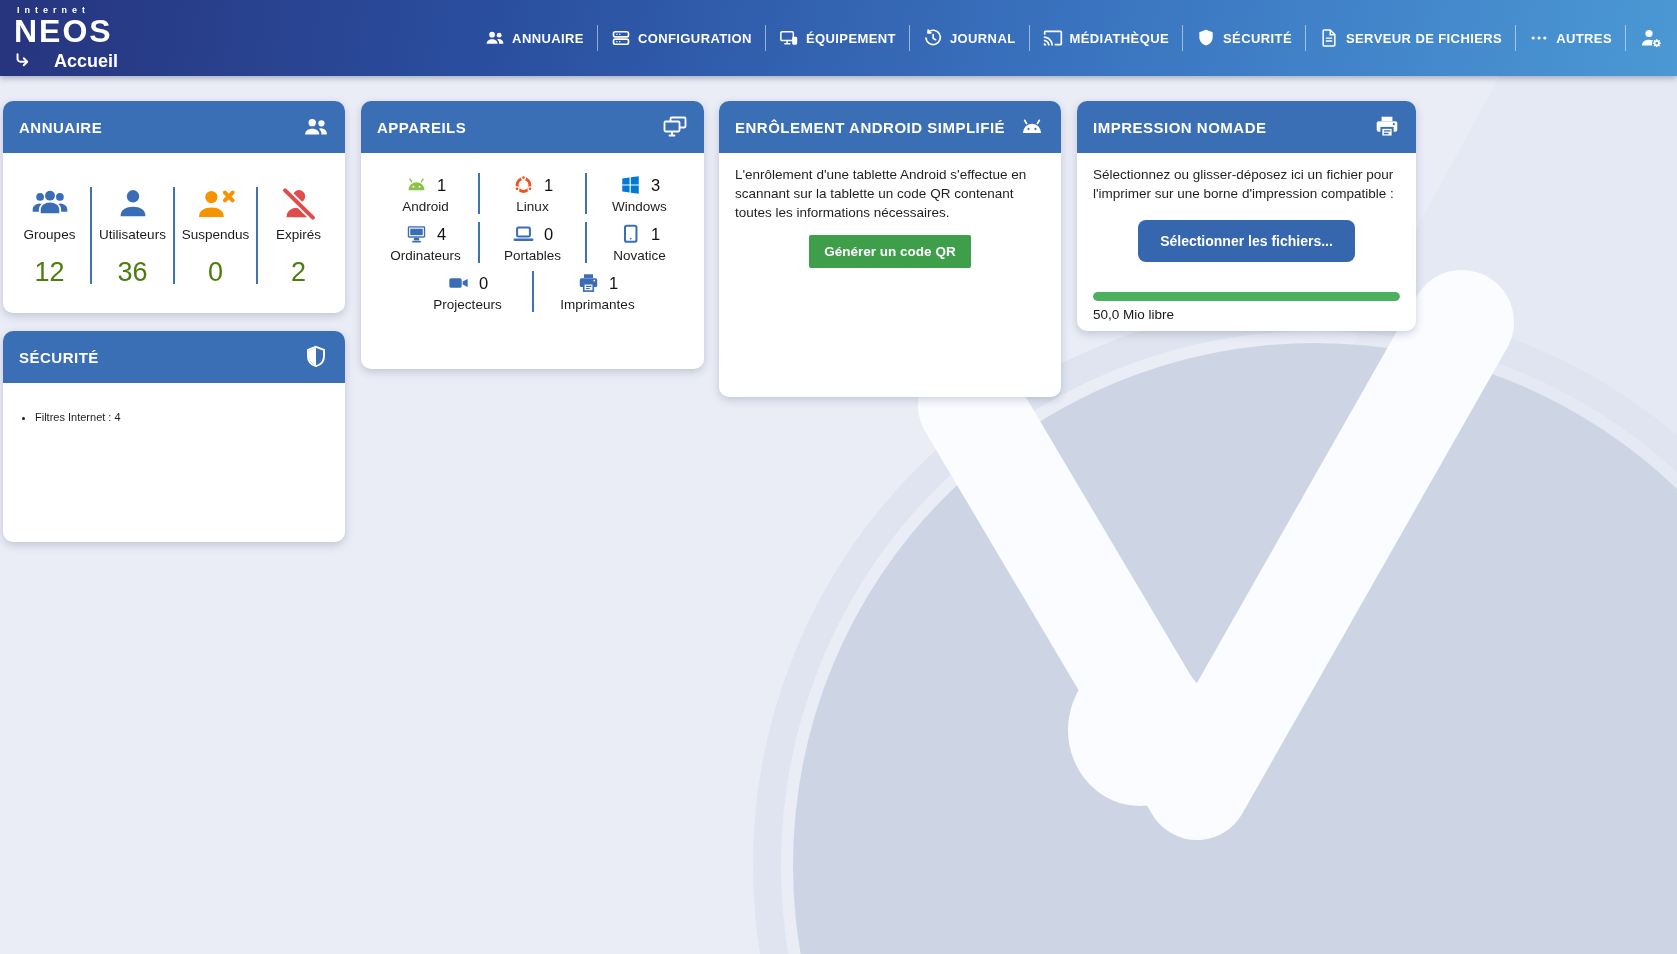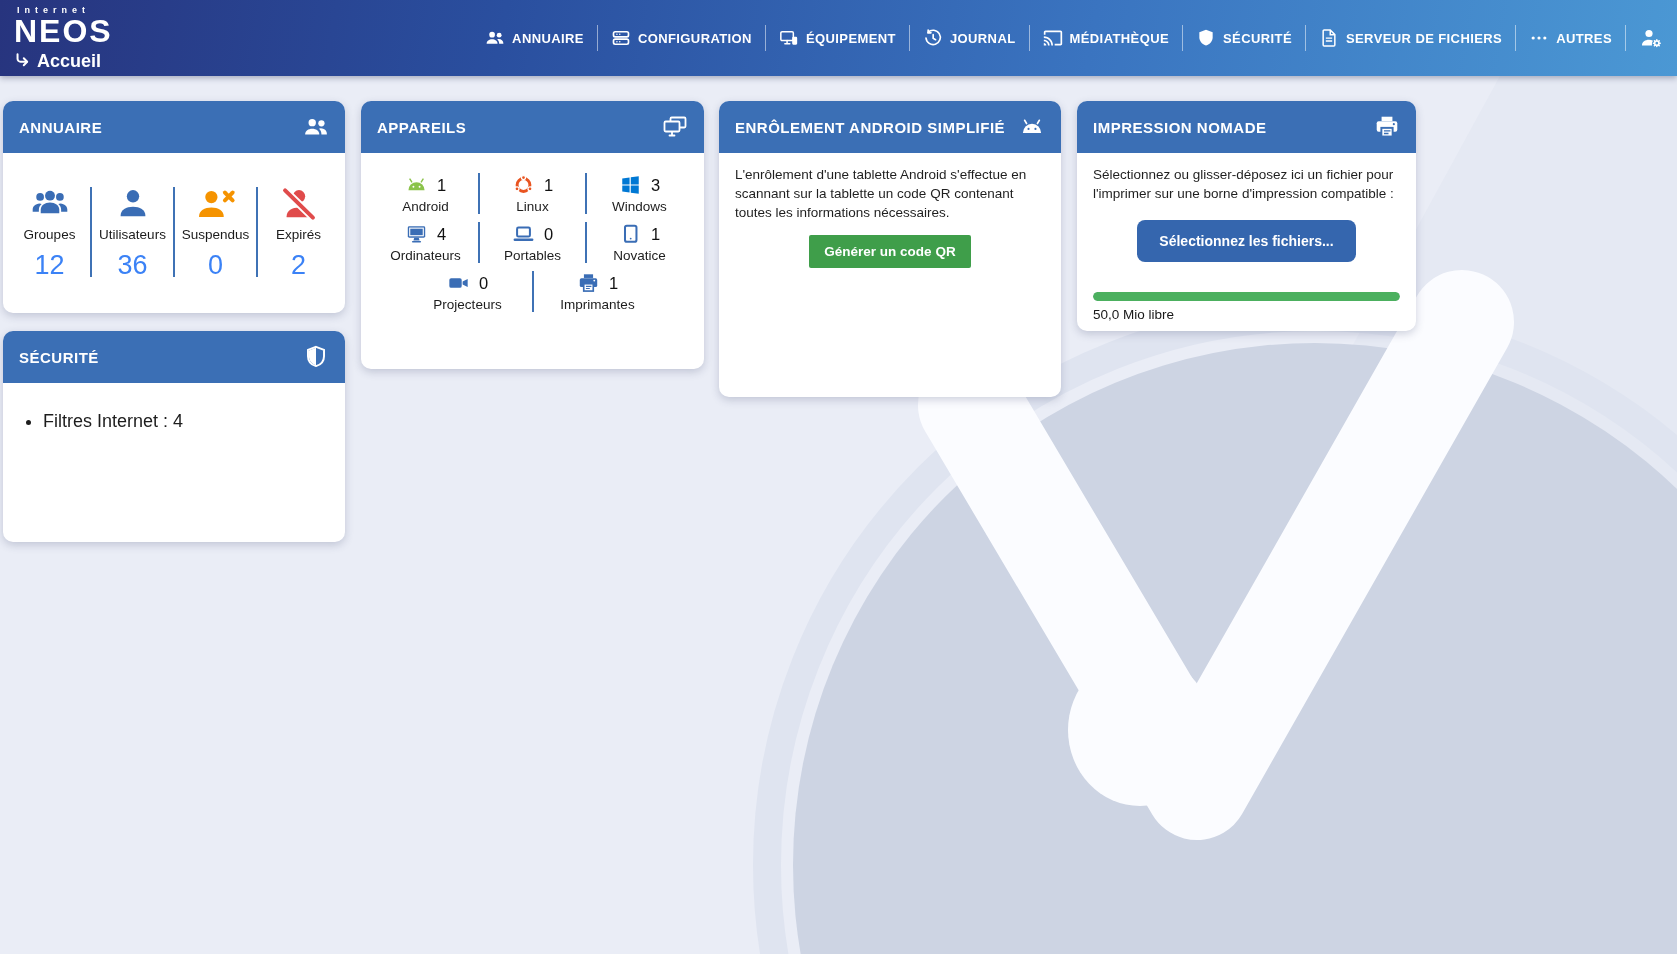--- a/index.html
+++ b/index.html
@@ -10,21 +10,21 @@
   
   .watermark { position:absolute; left:0; top:0; pointer-events:none; z-index:0; }
 
   
   .topbar { position:absolute; left:0; top:0; width:1677px; height:76px; z-index:5;
     background:linear-gradient(100deg,#27347e 0%,#2a4f9f 30%,#3a74c0 65%,#4b98d4 100%);
     box-shadow:0 2px 6px rgba(30,40,80,.35); }
   .logo { position:absolute; left:14px; top:5px; color:#fff; cursor:pointer; }
   .logo-company { font-size:9px; font-weight:700; letter-spacing:5px; margin-left:3px; }
   .logo-product { font-size:32px; font-weight:700; letter-spacing:2px; line-height:1.05; }
-  .logo-page { display:flex; align-items:center; gap:6px; margin-top:2px; font-size:18px; font-weight:600; }
+  .logo-page { display:flex; align-items:center; gap:23px; margin-top:2px; font-size:18px; font-weight:600; }
   .logo-page svg { width:17px; height:17px; }
 
   .nav { position:absolute; right:14px; top:0; height:76px; display:flex; align-items:center; gap:13px; color:#fff; }
   .nav-item { display:flex; align-items:center; gap:7px; cursor:pointer; white-space:nowrap; }
   .nav-item .nl { font-size:13px; font-weight:600; letter-spacing:.4px; }
   .ni { display:flex; } .ni svg { width:20px; height:20px; }
   .ni.big svg { width:24px; height:24px; }
   .sep { width:1px; height:26px; background:rgba(255,255,255,.5); }
 
   
@@ -40,21 +40,21 @@
   #card-enrol     { left:719px;  top:101px; width:342px; height:296px; }
   #card-impr      { left:1077px; top:101px; width:339px; height:230px; }
   #card-secu      { left:3px;    top:331px; width:342px; height:211px; }
 
   
   .stats { display:flex; align-items:stretch; margin-top:30px; padding:0 6px; }
   .stat { flex:1; text-align:center; }
   .stat .sicon { height:38px; display:flex; align-items:flex-end; justify-content:center; }
   .stat .sicon svg { width:40px; height:34px; }
   .slabel { font-size:13.5px; margin-top:6px; color:#1b1b1b; }
-  .svalue { font-size:27px; margin-top:8px; color:#3b82f6; }
+  .svalue { font-size:27px; margin-top:15px; color:#4d7c0f; }
   .stat-sep { width:2px; background:#3f72b5; margin:4px 0; }
 
   
   .dev-grid { padding:18px 12px 0 12px; }
   .dev-row { display:flex; align-items:stretch; margin-bottom:4px; }
   .dev { flex:1; text-align:center; padding:2px 0; }
   .dev-top { display:flex; align-items:center; justify-content:center; gap:9px; height:24px; }
   .dicon svg { width:23px; height:22px; display:block; }
   .dnum { font-size:16.5px; color:#111; }
   .dlabel { font-size:13.5px; margin-top:2px; }
@@ -69,21 +69,21 @@
     border-radius:2px; padding:9px 15px; font-size:13.5px; font-weight:600; cursor:pointer;
     font-family:inherit; }
   .btn-blue { display:block; margin:17px auto 0; background:#3566ae; color:#fff; border:none;
     border-radius:8px; padding:13px 22px; font-size:14px; font-weight:600; cursor:pointer;
     font-family:inherit; }
   .progress-track { margin-top:30px; height:9px; border-radius:5px; background:#e8ebf2; overflow:hidden; }
   .progress-fill { height:100%; background:#4cb05f; border-radius:5px; }
   .storage-text { font-size:13.5px; margin-top:6px; color:#181818; }
 
   
-  .secu-list { margin:28px 0 0 40px; font-size:18px; }
+  .secu-list { margin:28px 0 0 32px; font-size:11px; }
   .secu-list li { margin-bottom:6px; }
 </style>
 </head>
 <body>
 
 <svg class="watermark" width="1677" height="954" viewBox="0 0 1677 954">
   <polygon points="1500,76 1677,76 1677,954 1020,954" fill="#e3e7f2" opacity="0.75"></polygon>
   <circle cx="1315" cy="865" r="548" fill="none" stroke="#dfe4f0" stroke-width="28"></circle>
   <circle cx="1315" cy="865" r="522" fill="#cdd4e3"></circle>
   <path d="M970 405 L1197 788 L1462 322" fill="none" stroke="#fbfcff" stroke-width="104" stroke-linecap="round" stroke-linejoin="round"></path>
@@ -461,21 +461,21 @@
           <path d="M7 2.5h10v4H7z"></path>
           <rect x="2.5" y="6.8" width="19" height="9.6" rx="1.8"></rect>
           <circle cx="18.3" cy="9.4" r="1" fill="#3b6fb5"></circle>
           <rect x="6.8" y="12.8" width="10.4" height="8" fill="#fff" stroke="#3b6fb5" stroke-width="1.8"></rect>
           <path d="M9.2 15.6h6M9.2 18h4.2" stroke="#3b6fb5" stroke-width="1.3"></path>
         </svg>
     </span>
   </div>
   <div class="card-body">
     <p class="body-text">Sélectionnez ou glisser-déposez ici un fichier pour l'imprimer sur une borne d'impression compatible :</p>
-    <button class="btn-blue">Sélectionnez les fichiers...</button>
+    <button class="btn-blue">Sélectionner les fichiers...</button>
     <div class="progress-track">
       <div class="progress-fill" style="width: 100%;"></div>
     </div>
     <div class="storage-text">50,0 Mio libre</div>
   </div>
 </section>
 
 <section class="card" id="card-secu">
   <div class="card-head">
     <span class="card-title">SÉCURITÉ</span>

